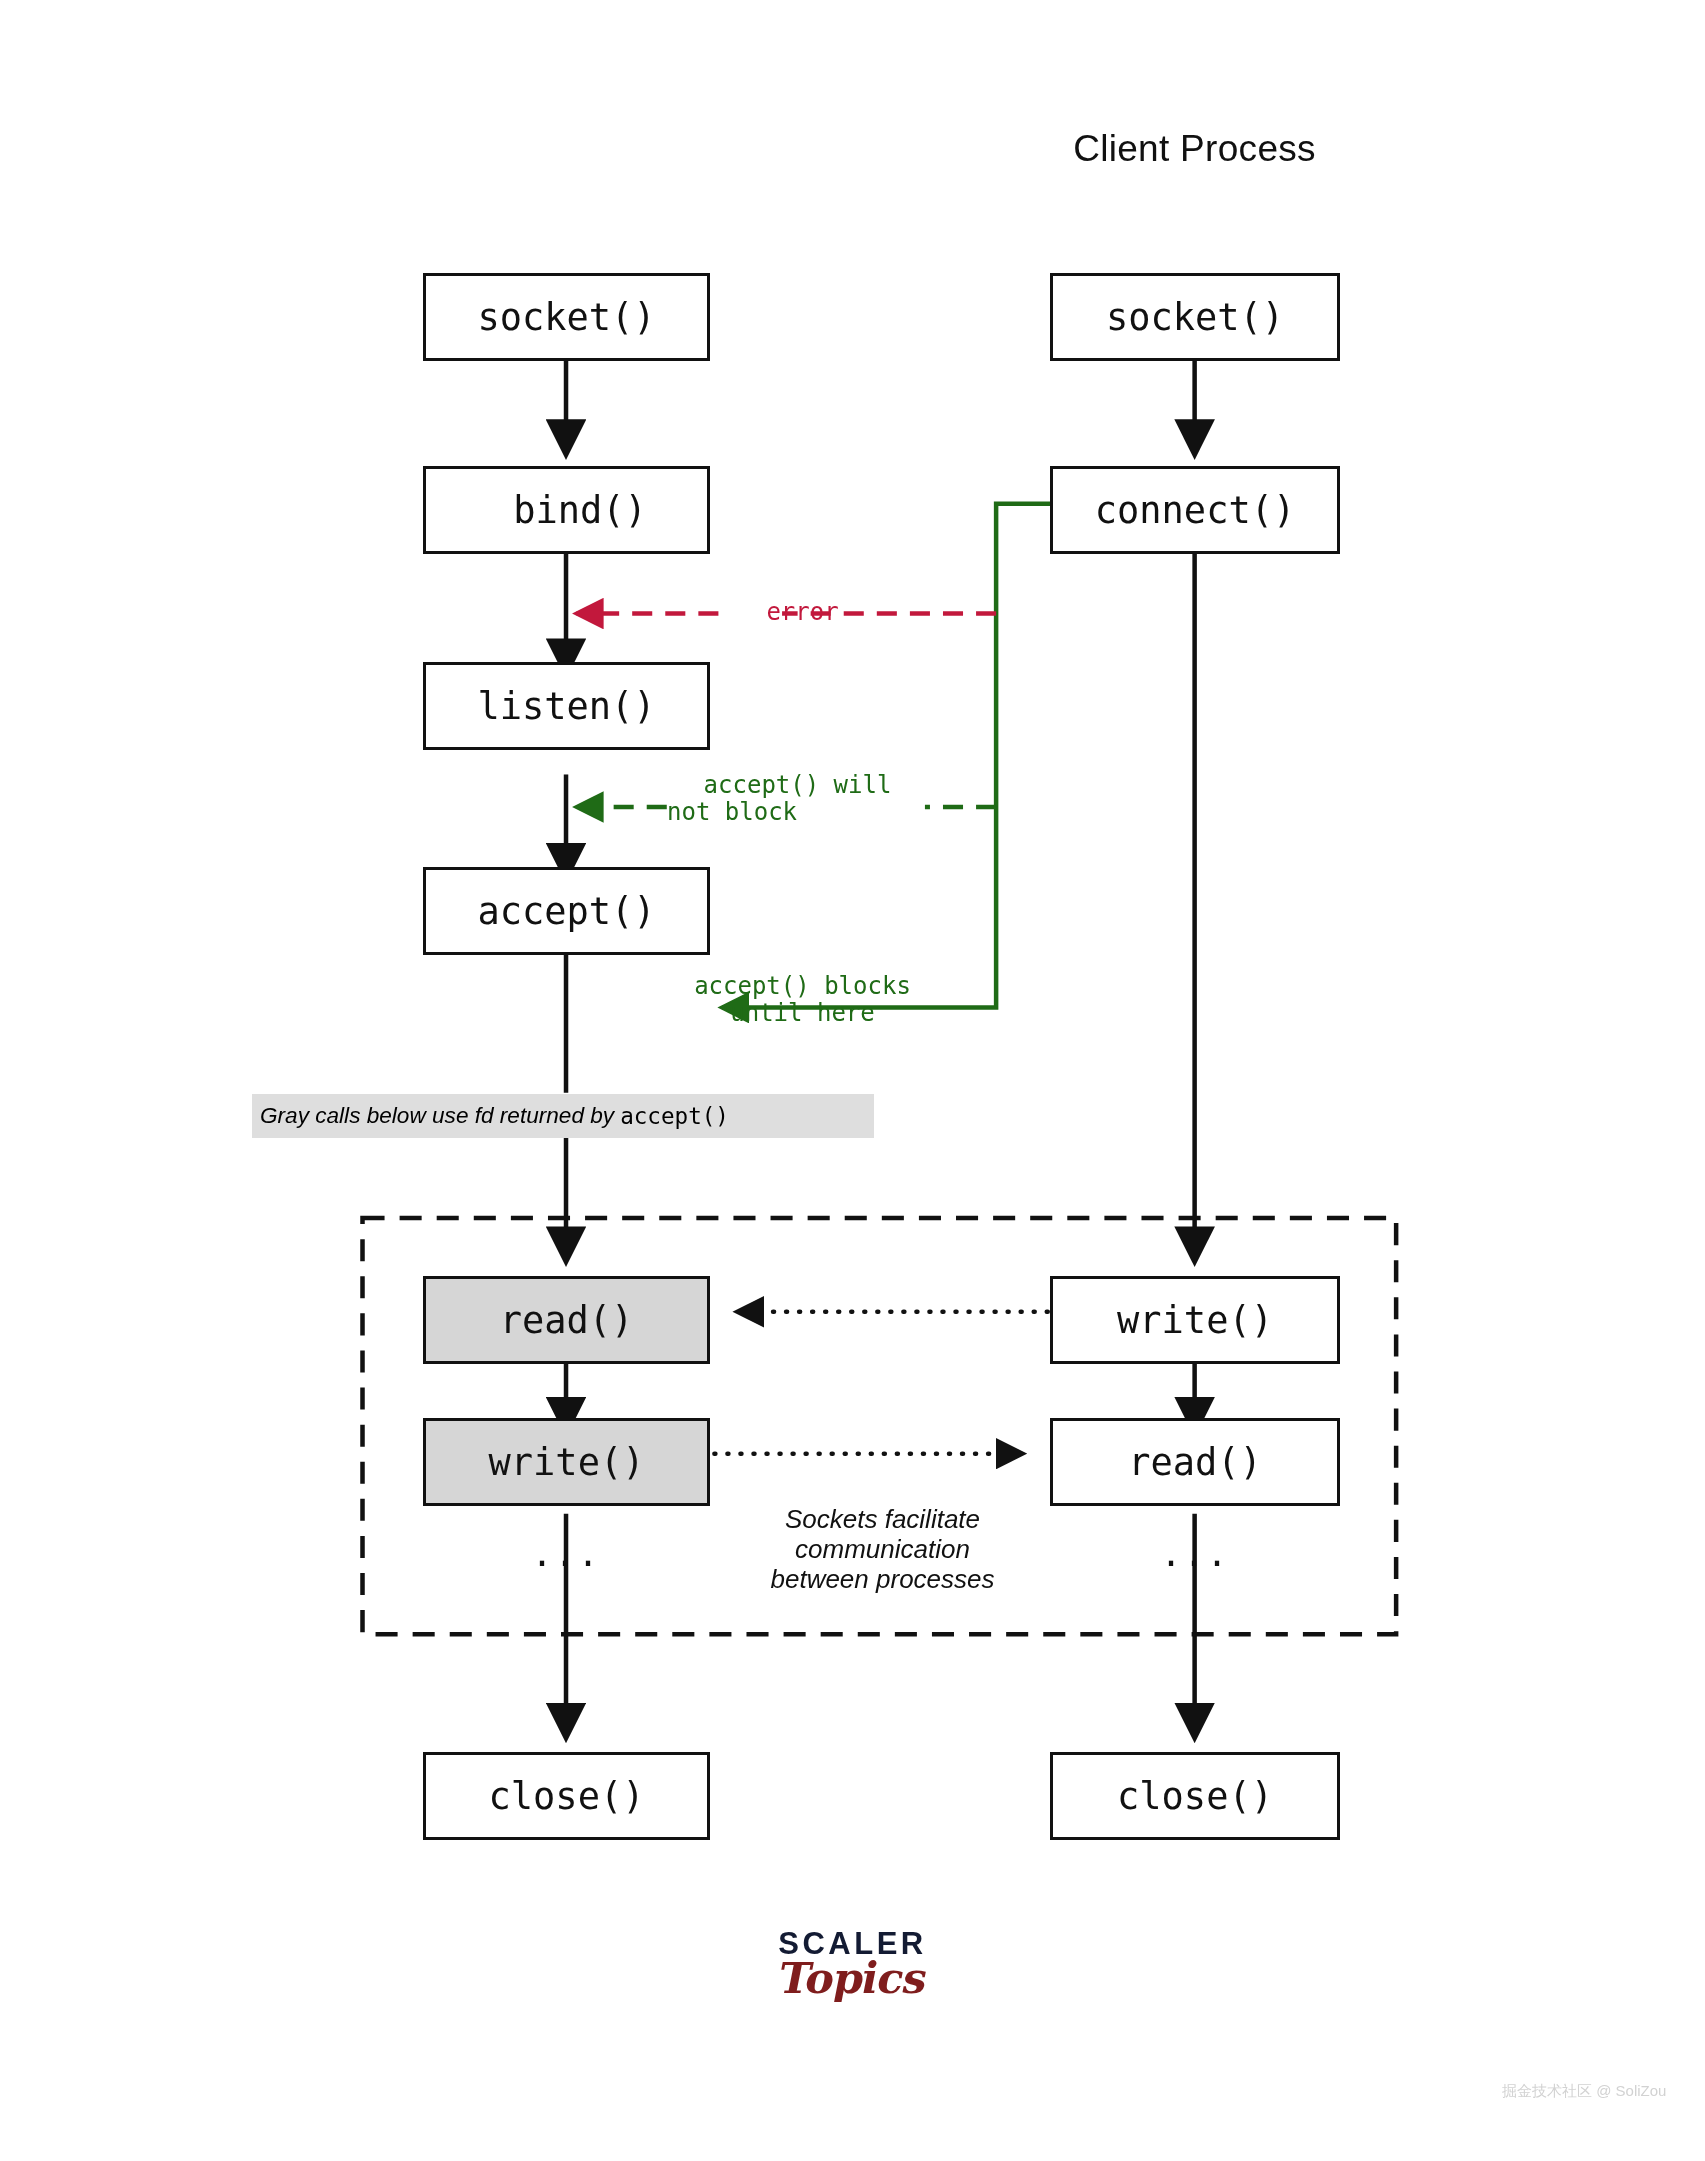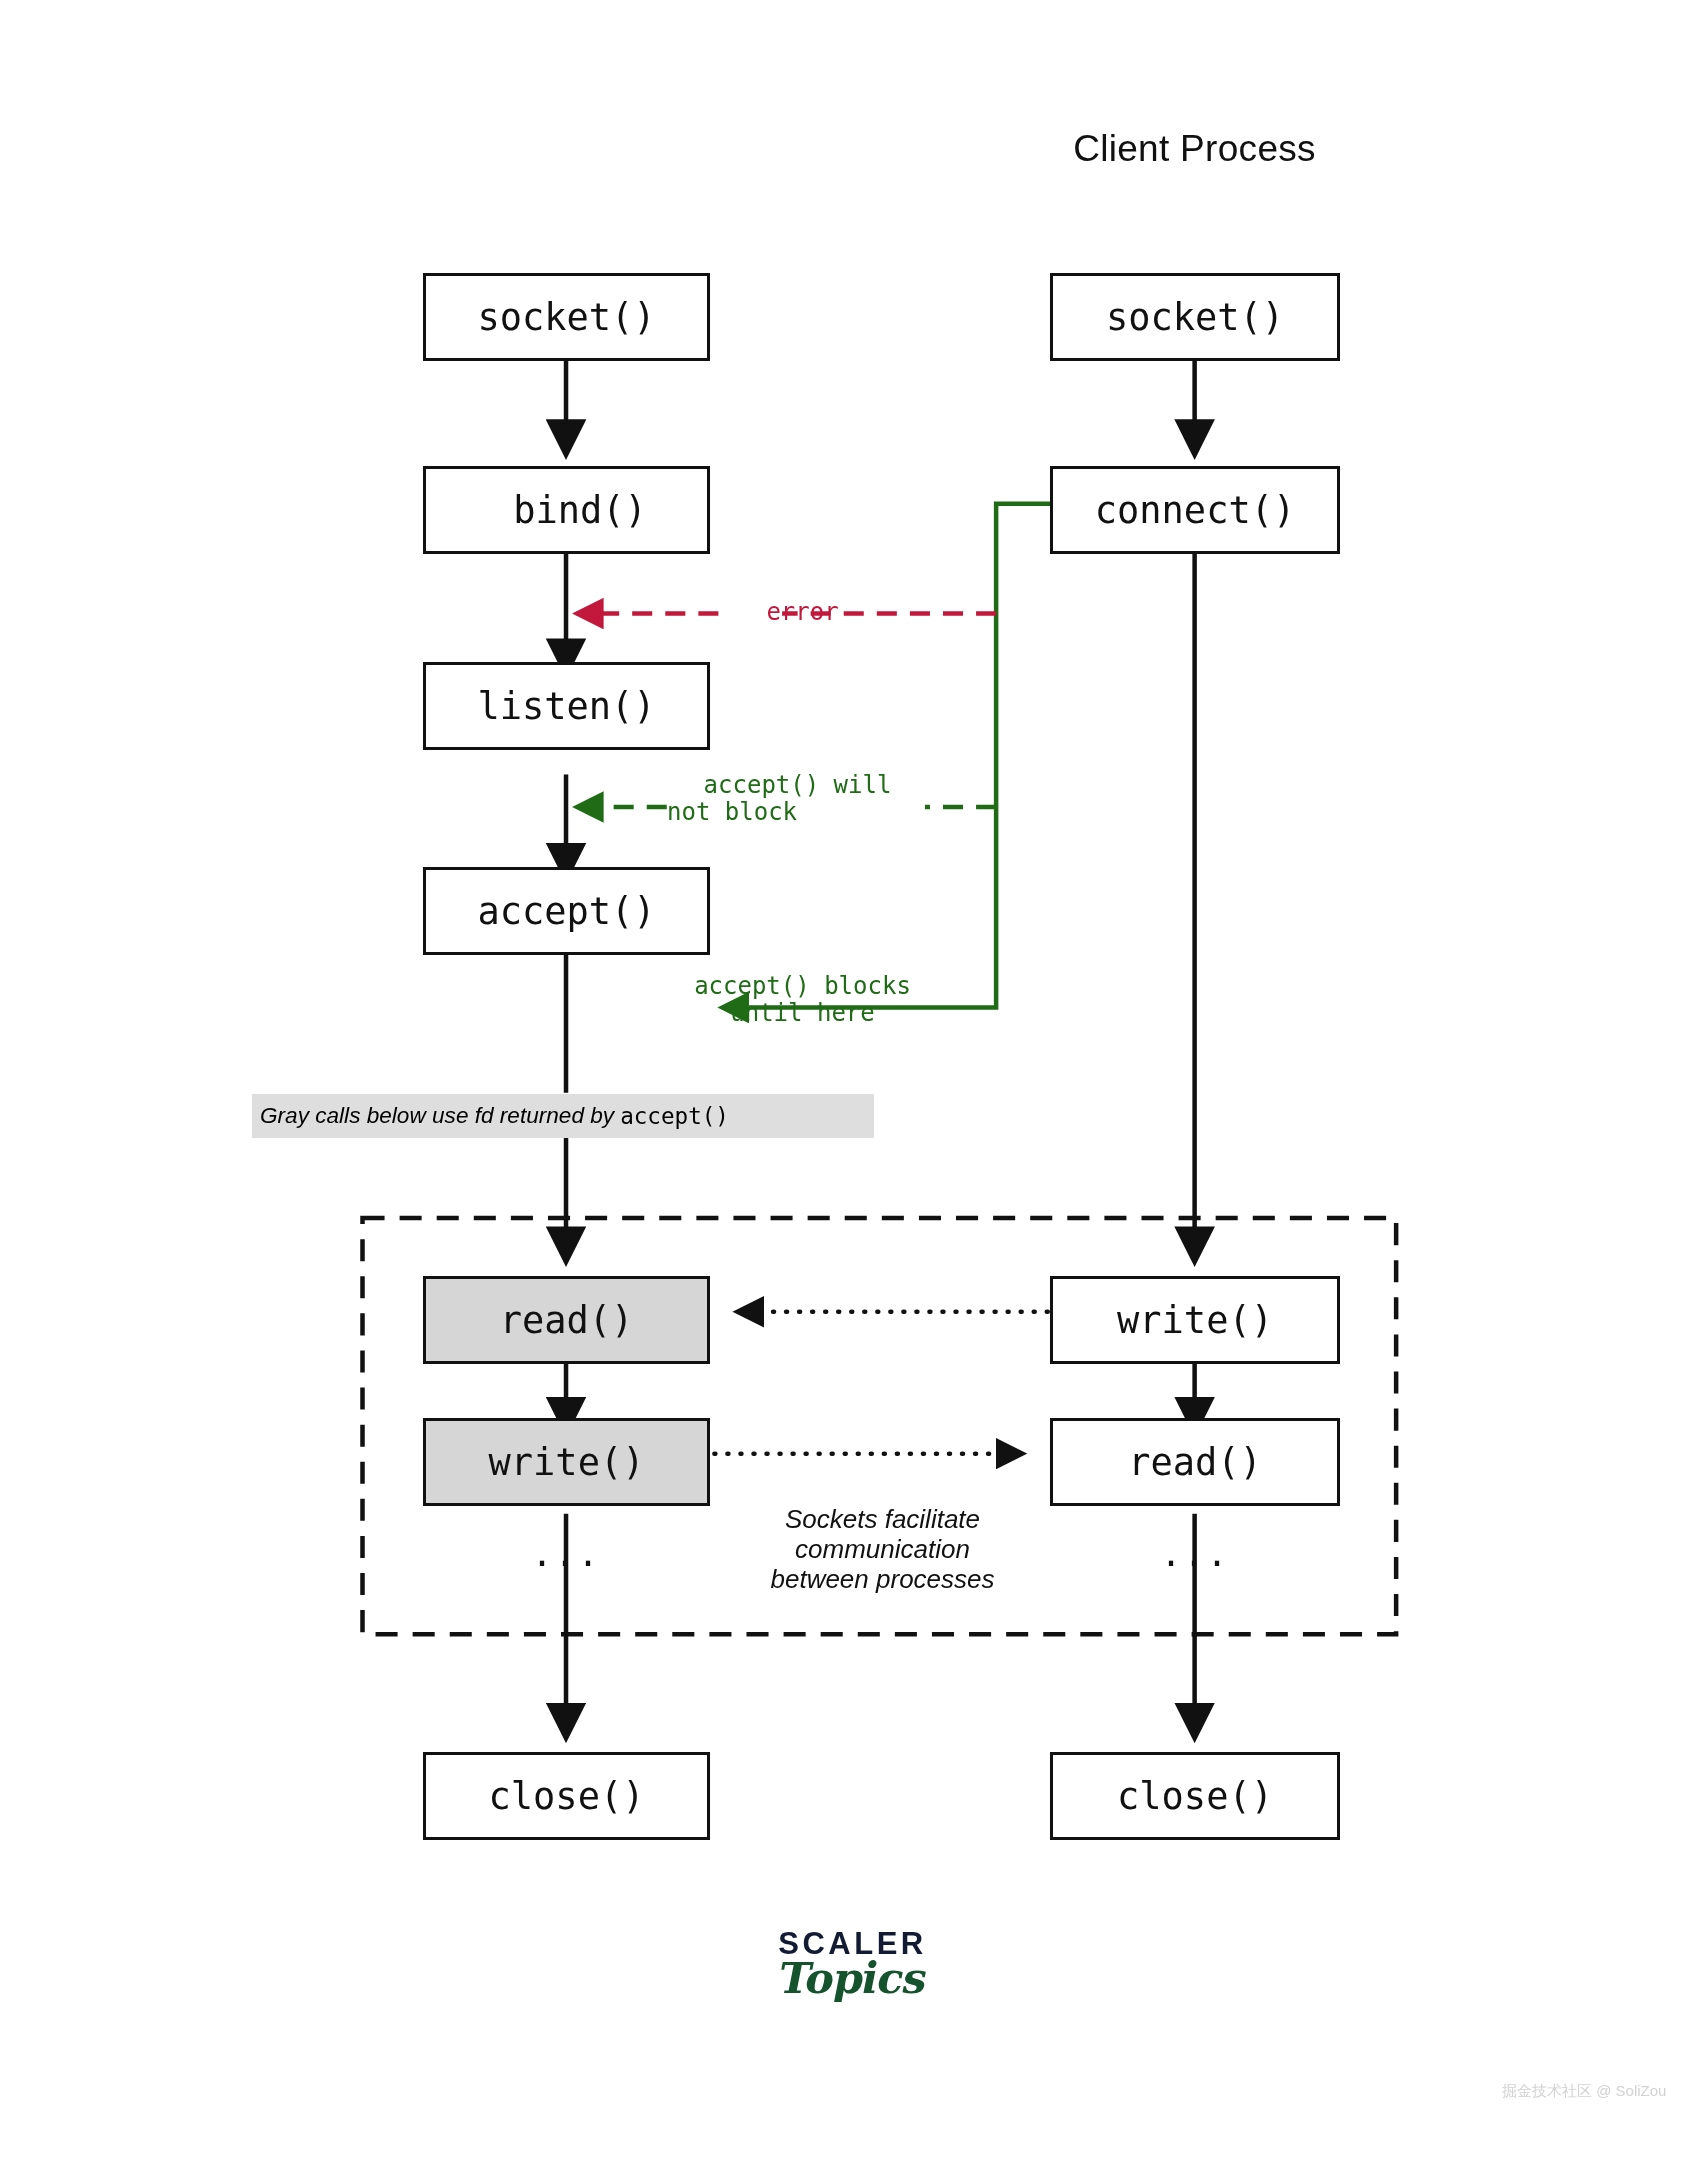--- a/index.html
+++ b/index.html
@@ -104,21 +104,21 @@
     letter-spacing:3.5px;
     color:#131b33;
     display:block;
     line-height:1;
   }
   #logo .topics{
     font-family:"DejaVu Serif",serif;
     font-style:italic;
     font-weight:bold;
     font-size:43px;
-    color:#14532d;
+    color:#7f1d1d;
     display:block;
     line-height:1.05;
     margin-top:-3px;
     letter-spacing:-1px;
   }
 
   #watermark{
     position:absolute;
     font-family:"Liberation Sans",sans-serif;
     font-size:15px;

